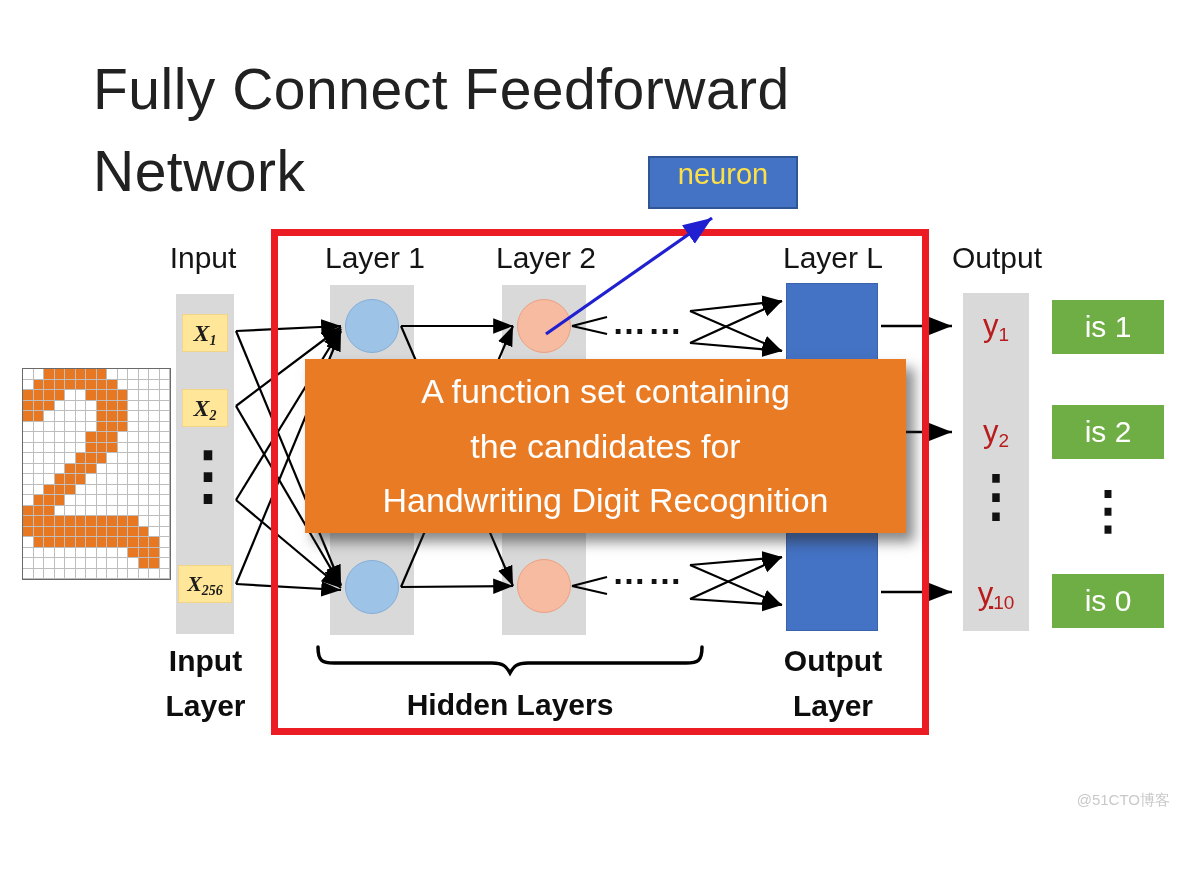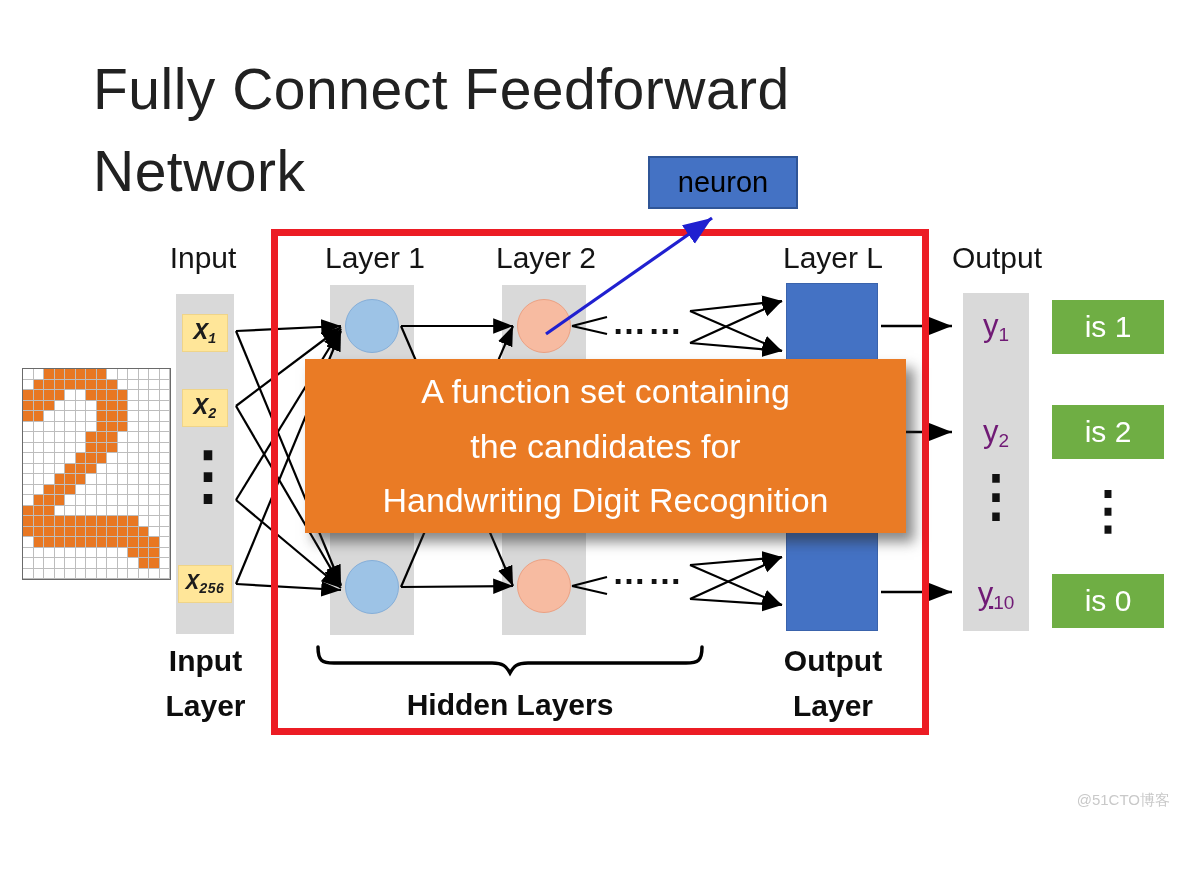--- a/index.html
+++ b/index.html
@@ -18,39 +18,39 @@
   .col-label {
     position:absolute; top:241px; width:120px; text-align:center;
     font-size:30px; color:#141414; z-index:2;
   }
 
   .bar { position:absolute; background:#D9D9D9; z-index:1; }
 
   .xbox {
     position:absolute; left:182px; width:46px; height:38px; background:#FFE699;
     border:1px solid #EFD489; text-align:center; line-height:36px;
-    font-family:Liberation Mono, monospace; font-style:italic; font-weight:700;
+    font-family:Liberation Serif, serif; font-style:italic; font-weight:700;
     font-size:24px; color:#1c1c1c; z-index:2;
   }
   .xbox .sub { font-size:14px; font-style:italic; vertical-align:-4px; }
 
   .circle {
     position:absolute; width:54px; height:54px; border-radius:50%; z-index:2;
   }
   .blue-c  { background:#9DC3E6; border:1px solid #85AED8; }
   .pink-c  { background:#F7BBA1; border:1px solid #EBA183; }
 
   .layerL-rect {
     position:absolute; left:786px; top:283px; width:92px; height:348px;
     background:#4472C4; border:1px solid #3A63AC; z-index:2;
   }
 
   .ylab {
     position:absolute; left:963px; width:66px; text-align:center;
-    font-size:31px; color:#701a75; z-index:2;
+    font-size:31px; color:#b91c1c; z-index:2;
   }
   .ylab .sub { font-size:19px; vertical-align:-5px; }
 
   .gbox {
     position:absolute; left:1052px; width:112px; height:54px; background:#6FAE44;
     color:#fff; font-size:30px; display:flex; align-items:center; justify-content:center;
     z-index:2;
   }
 
   .vdots {
@@ -69,22 +69,22 @@
 
   .banner {
     position:absolute; left:305px; top:359px; width:601px; height:174px;
     background:#EA7B25; box-shadow:8px 9px 12px rgba(40,40,40,0.55);
     color:#fff; display:flex; flex-direction:column; align-items:center; justify-content:center;
     font-size:34px; line-height:1.6; text-align:center; z-index:5;
   }
 
   .neuron-box {
     position:absolute; left:648px; top:156px; width:150px; height:53px;
-    background:#4472C4; border:2px solid #2F5597; color:#000000;
-    display:flex; align-items:center; justify-content:center; font-size:29px; z-index:7;
+    background:#4472C4; border:2px solid #2F5597; color:#fde047;
+    display:flex; align-items:flex-start; justify-content:center; font-size:29px; z-index:7;
   }
 
   .footer-label {
     position:absolute; font-weight:700; font-size:30px; color:#0d0d0d;
     text-align:center; line-height:1.5; z-index:2;
   }
 
   .watermark {
     position:absolute; right:14px; bottom:6px; font-size:15px; color:#C9C9C9; z-index:8;
   }

